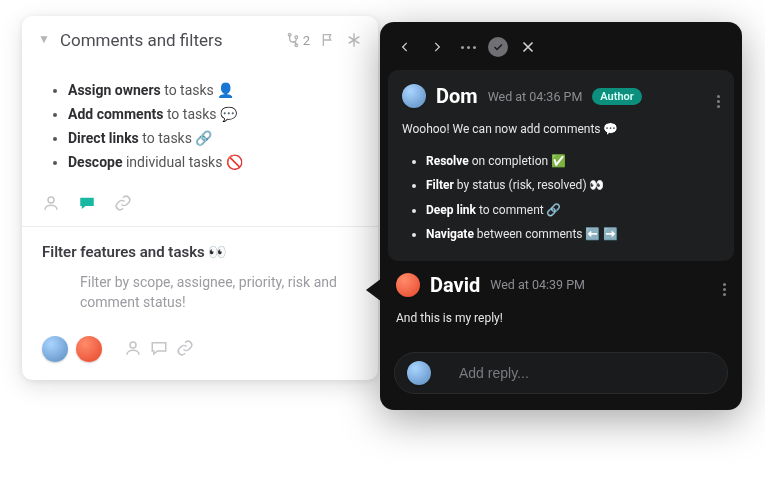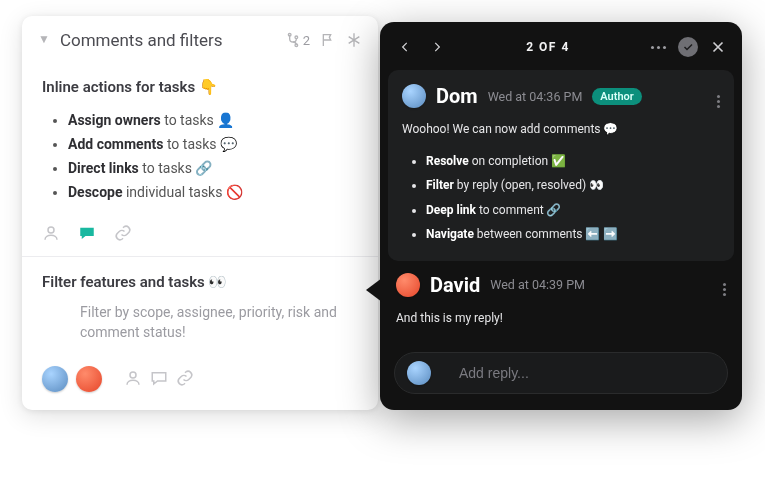--- a/index.html
+++ b/index.html
@@ -146,21 +146,20 @@
         </svg>
     </span>
     <span class="hdr-icon">
       <svg viewBox="0 0 24 24">
           <path d="M12 2v20M4 7l16 10M4 17L20 7"></path>
         </svg>
     </span>
   </div>
 
   <div class="lc-section">
-    <div class="lc-h2">Inline actions for tasks 👇</div>
     <ul class="lc-ul">
       <li><strong>Assign owners</strong><span> to tasks 👤</span></li>
       <li><strong>Add comments</strong><span> to tasks 💬</span></li>
       <li><strong>Direct links</strong><span> to tasks 🔗</span></li>
       <li><strong>Descope</strong><span> individual tasks 🚫</span></li>
     </ul>
   </div>
 
   <div class="lc-icon-row">
     <span class="ic">
@@ -220,21 +219,20 @@
     <span class="nav-btn">
       <svg viewBox="0 0 24 24">
           <path d="M15 5l-7 7 7 7"></path>
         </svg>
     </span>
     <span class="nav-btn">
       <svg viewBox="0 0 24 24">
           <path d="M9 5l7 7-7 7"></path>
         </svg>
     </span>
-    <span class="rp-counter">2 OF 4</span>
     <span class="top-icon">
         <span class="hdots">
           <i></i>
           <i></i>
           <i></i>
         </span>
       </span>
     <span class="top-icon">
       <span class="check-circle">
           <svg viewBox="0 0 24 24">
@@ -258,21 +256,21 @@
       <span class="more"><span class="vdots">
             <i></i>
             <i></i>
             <i></i>
           </span></span>
     </div>
     <div class="c-body">
       <div>Woohoo! We can now add comments 💬</div>
       <ul>
         <li><strong>Resolve</strong><span> on completion ✅</span></li>
-        <li><strong>Filter</strong><span> by reply (open, resolved) 👀</span></li>
+        <li><strong>Filter</strong><span> by status (risk, resolved) 👀</span></li>
         <li><strong>Deep link</strong><span> to comment 🔗</span></li>
         <li><strong>Navigate</strong><span> between comments ⬅️ ➡️</span></li>
       </ul>
     </div>
   </div>
 
   <div class="comment">
     <div class="c-head">
       <span class="avatar red sm"></span>
       <span class="c-name">David</span>

